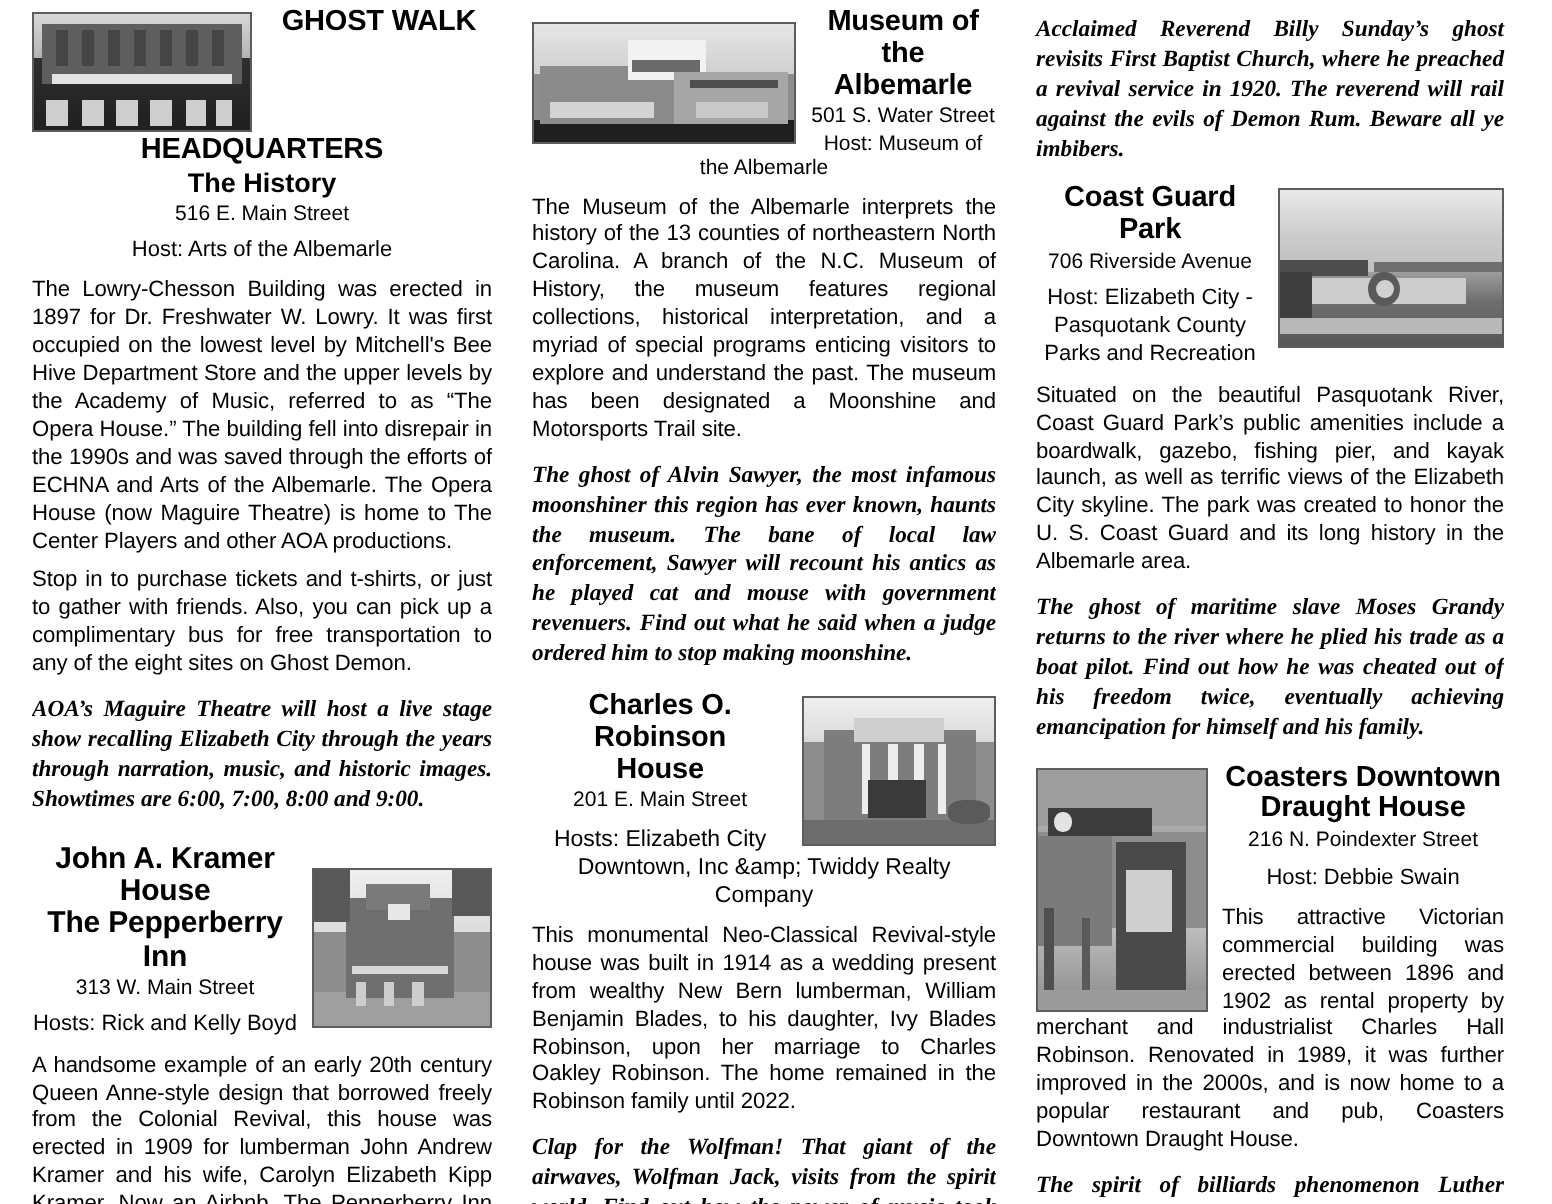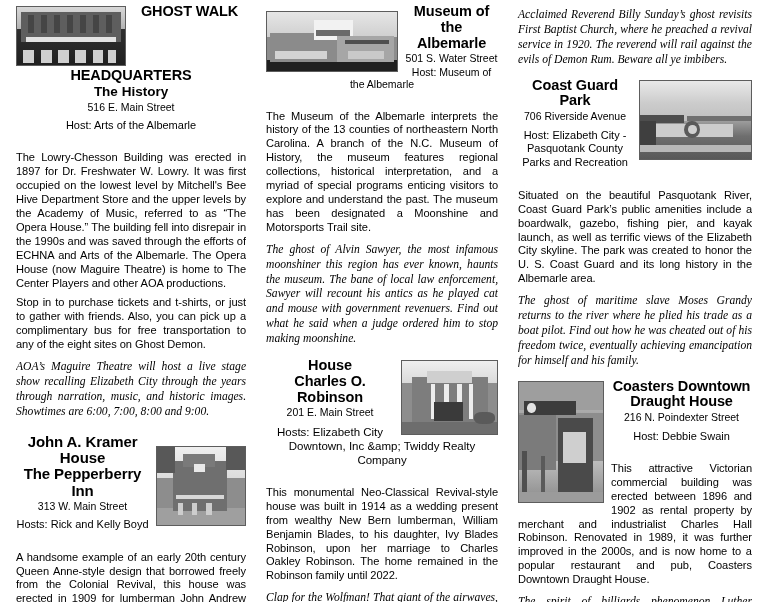--- a/index.html
+++ b/index.html
@@ -95,26 +95,26 @@
   }
 
   
   p.body {
     font-size: 11.1px;
     line-height: 1.255;
     text-align: justify;
     margin: 6px 0 0 0;
     letter-spacing: -0.05px;
   }
-  p.body.first { margin-top: 19px; }
+  p.body.first { margin-top: 7px; }
 
   p.ghost {
     font-family: "Liberation Serif", serif;
     font-style: italic;
-    font-weight: normal;
+    font-weight: bold;
     font-size: 11.6px;
     line-height: 1.285;
     text-align: justify;
     margin: 8px 0 0 0;
   }
   .clear { clear: both; height: 0; overflow: hidden; }
 </style>
 </head>
 <body>
 
@@ -214,22 +214,22 @@
         <div class="mass" style="left:10%;top:22%;width:80%;height:62%;background:#7d7d7d;"></div>
         <div class="mass2" style="left:26%;top:14%;width:48%;height:16%;background:#cfcfcf;"></div>
         <div class="strip" style="left:30%;top:32%;width:5%;height:48%;background:#ededed;"></div>
         <div class="strip" style="left:44%;top:32%;width:5%;height:48%;background:#ededed;"></div>
         <div class="strip" style="left:58%;top:32%;width:5%;height:48%;background:#ededed;"></div>
         <div class="strip" style="left:70%;top:32%;width:5%;height:48%;background:#ededed;"></div>
         <div class="mass3" style="left:34%;top:56%;width:30%;height:26%;background:#3a3a3a;"></div>
         <div class="mass" style="left:76%;top:70%;width:22%;height:16%;background:#5a5a5a;border-radius:40%;"></div>
       </div>
       <div>
+        <div class="h-title">Charles O. Robinson</div>
         <div class="h-title">House</div>
-        <div class="h-title">Charles O. Robinson</div>
         <div class="h-addr">201 E. Main Street</div>
         <div class="h-host" style="font-size:11.5px;line-height:1.22;">Hosts: Elizabeth City Downtown, Inc &amp;amp; Twiddy Realty Company</div>
       </div>
       <div class="clear"></div>
       <p class="body first">This monumental Neo-Classical Revival-style house was built in 1914 as a wedding present from wealthy New Bern lumberman, William Benjamin Blades, to his daughter, Ivy Blades Robinson, upon her marriage to Charles Oakley Robinson. The home remained in the Robinson family until 2022.</p>
       <p class="ghost">Clap for the Wolfman! That giant of the airwaves, Wolfman Jack, visits from the spirit world. Find out how the power of music took him from juvenile delinquency to status as the world’s most famous DJ.</p>
     </div>
 
   </div>
 

